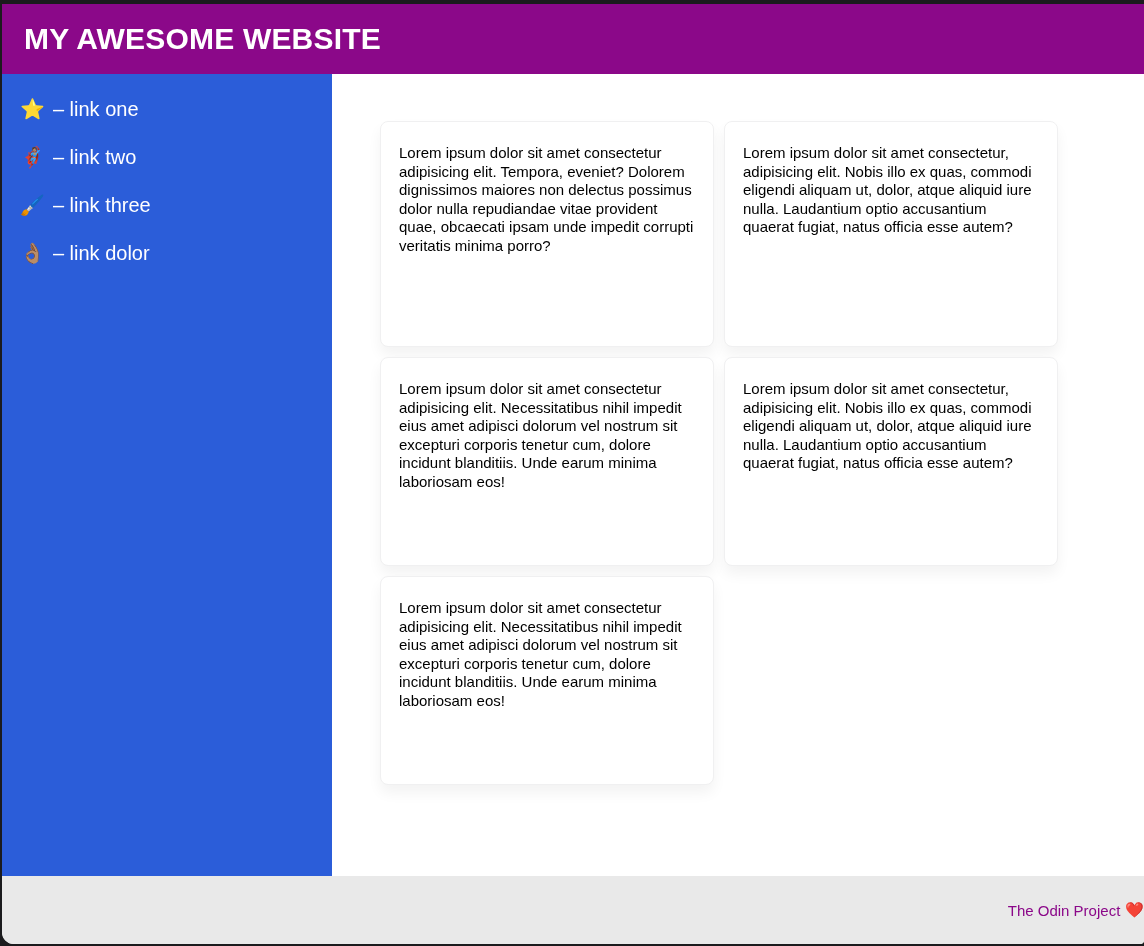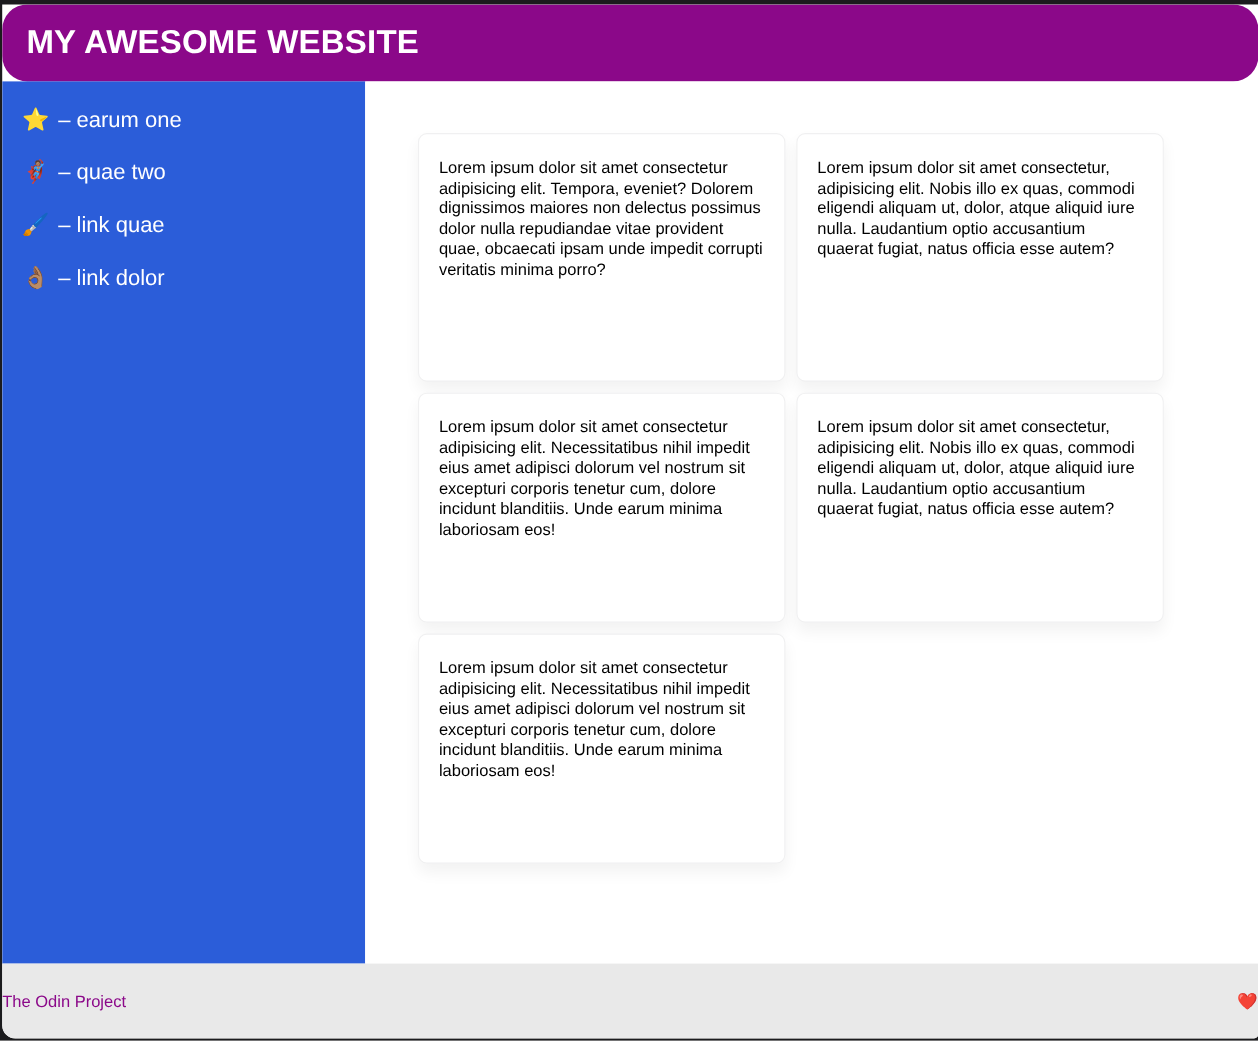--- a/index.html
+++ b/index.html
@@ -32,21 +32,20 @@
     background: var(--main_bg);
     border-bottom-left-radius: 12px;
     border-bottom-right-radius: 4px;
     overflow: hidden;
   }
   .site-header {
     flex: 0 0 70px;
     background: var(--header_bg);
     display: flex; align-items: center;
     padding-left: 22px;
-    border-radius: 23px;
   }
   .site-title {
     margin: 0;
     color: var(--header_text);
     font-size: 30px;
     font-weight: 800;
     letter-spacing: 0.2px;
   }
   .content {
     flex: 1 1 auto;
@@ -98,21 +97,21 @@
   }
   .card-text {
     margin: 0;
     color: var(--card_text);
     font-size: 15px;
     line-height: 1.24;
   }
   .site-footer {
     flex: 0 0 68px;
     background: var(--footer_bg);
-    display: flex; align-items: center; justify-content: space-between;
+    display: flex; align-items: center; justify-content: flex-end;
     font-size: 15px;
   }
   .footer-link {
     color: var(--footer_text);
     text-decoration: none;
     cursor: pointer;
   }
   .heart { margin-left: 5px; }
 </style>
 </head>
@@ -124,29 +123,29 @@
     <header class="site-header">
       <h1 class="site-title">MY AWESOME WEBSITE</h1>
     </header>
 
     <div class="content">
 
       <aside class="sidebar">
         <ul class="nav-list">
           <li class="nav-item">
             <span class="nav-icon">⭐</span>
-            <span>– earum one</span>
+            <span>– link one</span>
           </li>
           <li class="nav-item">
             <span class="nav-icon">🦸🏽</span>
-            <span>– quae two</span>
+            <span>– link two</span>
           </li>
           <li class="nav-item">
             <span class="nav-icon">🖌️</span>
-            <span>– link quae</span>
+            <span>– link three</span>
           </li>
           <li class="nav-item">
             <span class="nav-icon">👌🏽</span>
             <span>– link dolor</span>
           </li>
         </ul>
       </aside>
 
       <main class="main">
         <div class="cards">

